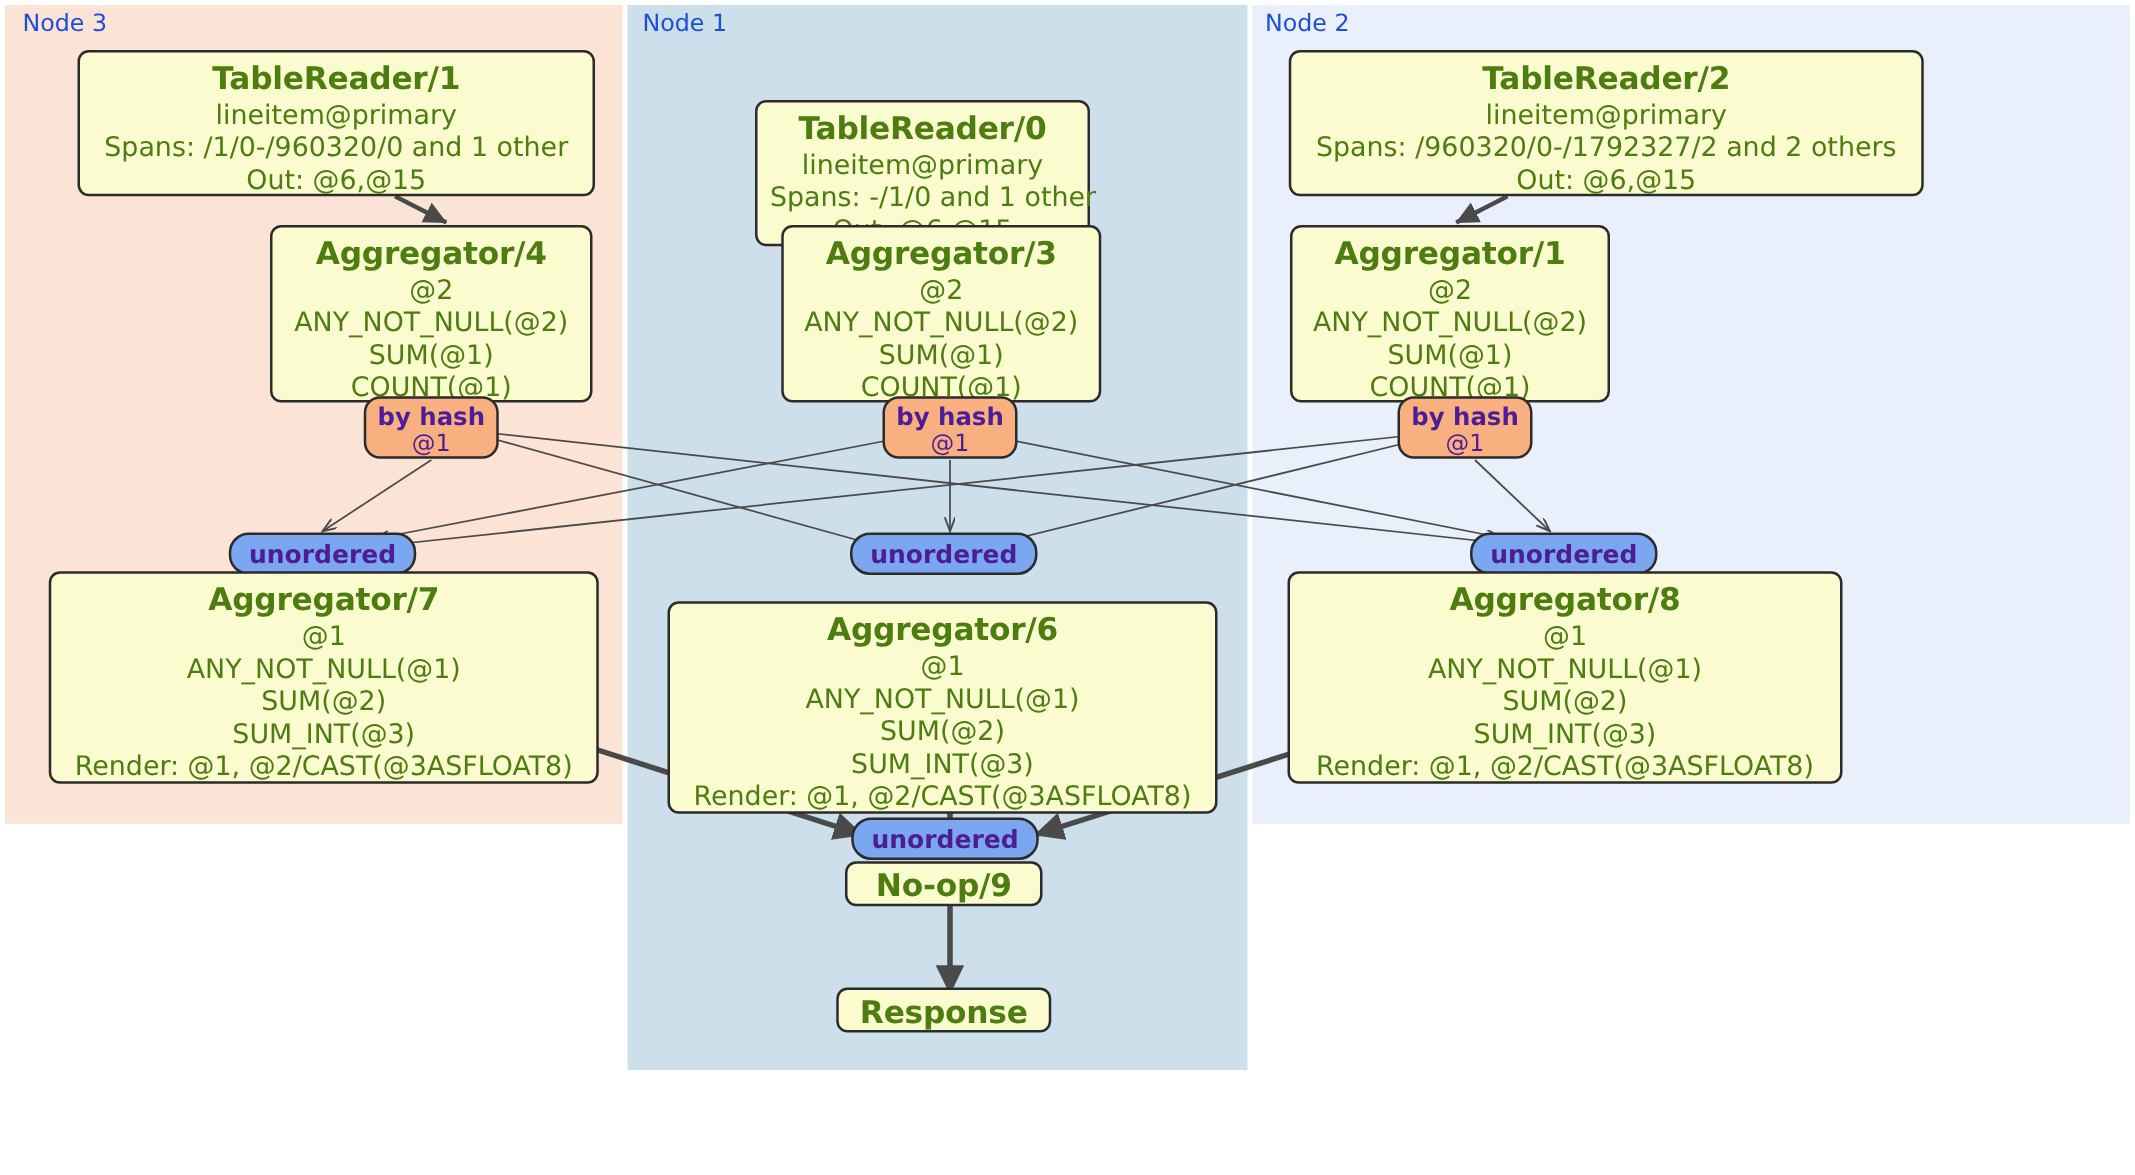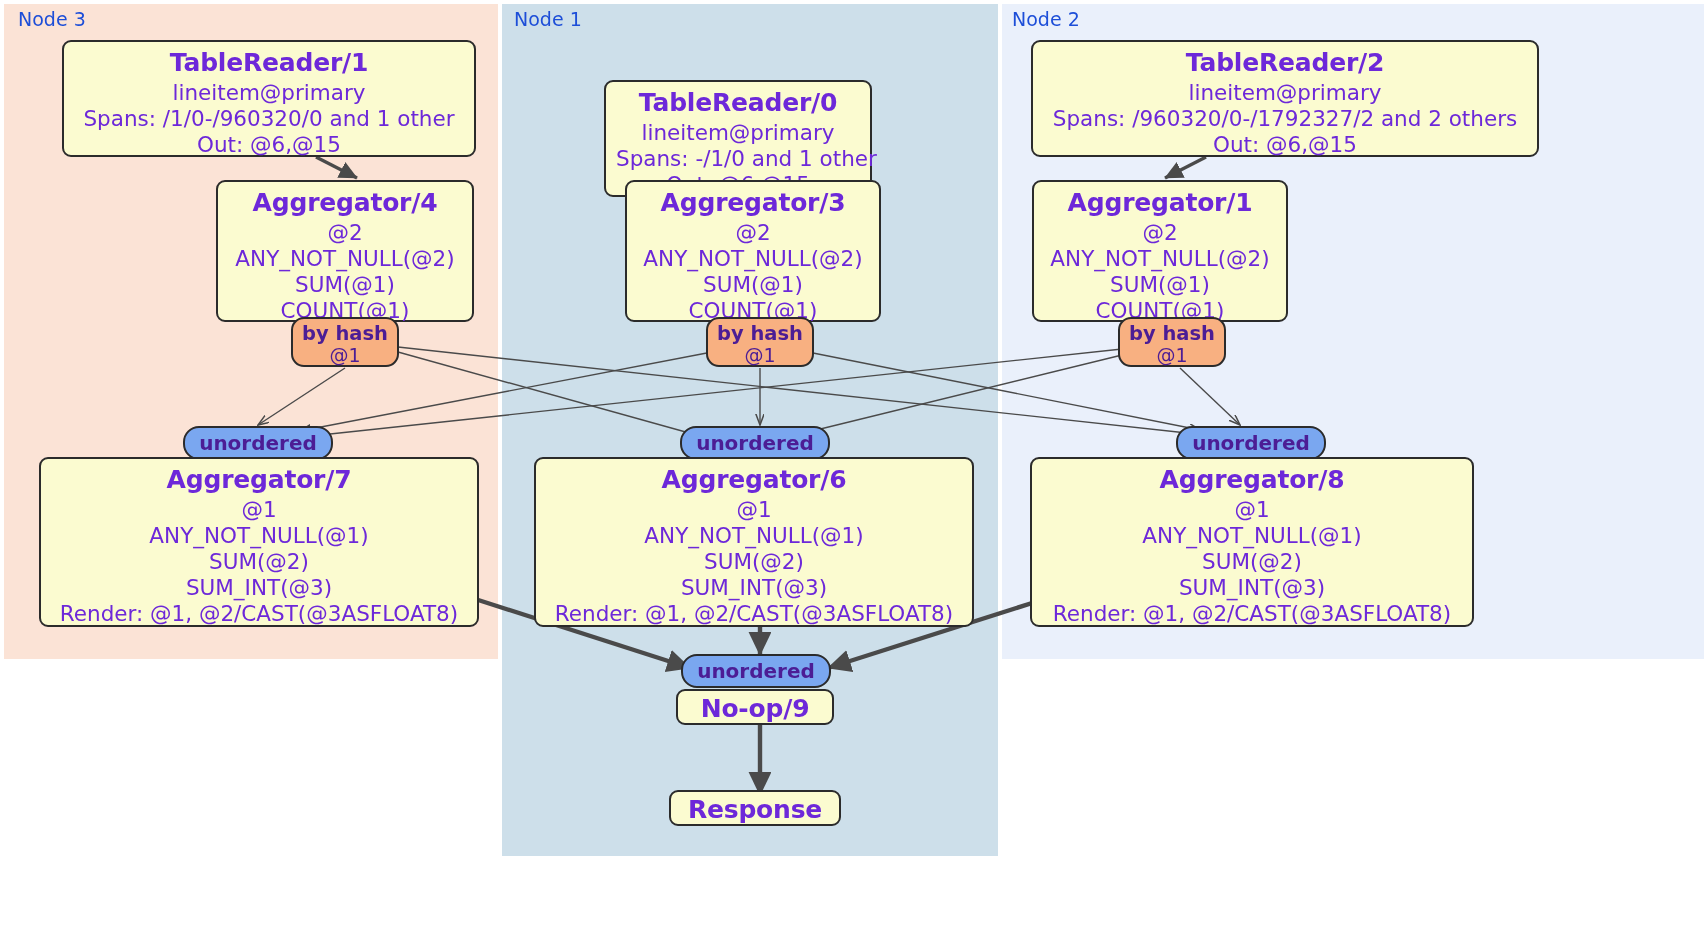--- a/index.html
+++ b/index.html
@@ -35,21 +35,21 @@
   
   .box {
     position: absolute;
     box-sizing: border-box;
     background: #fbfbd0;
     border: 2px solid #2b2b2b;
     border-radius: 9px;
     text-align: center;
     padding: 6px 10px 8px 10px;
     line-height: 1.22;
-    color: #6d28d9;
+    color: #4d7c0f;
     font-size: 21px;
     white-space: nowrap;
   }
   .box .title {
     font-weight: bold;
     font-size: 25px;
     letter-spacing: -0.2px;
     display: block;
     margin-bottom: 1px;
   }
@@ -212,21 +212,21 @@
 
   <div class="box" style="left:39px; top:457px; width:440px; height:170px;">
     <span class="title">Aggregator/7</span>
     <span class="ln">@1</span>
     <span class="ln">ANY_NOT_NULL(@1)</span>
     <span class="ln">SUM(@2)</span>
     <span class="ln">SUM_INT(@3)</span>
     <span class="ln">Render: @1, @2/CAST(@3ASFLOAT8)</span>
   </div>
 
-  <div class="box" style="left:534px; top:457px; width:440px; height:170px;">
+  <div class="box" style="left:534px; top:481px; width:440px; height:170px;">
     <span class="title">Aggregator/6</span>
     <span class="ln">@1</span>
     <span class="ln">ANY_NOT_NULL(@1)</span>
     <span class="ln">SUM(@2)</span>
     <span class="ln">SUM_INT(@3)</span>
     <span class="ln">Render: @1, @2/CAST(@3ASFLOAT8)</span>
   </div>
 
   <div class="box" style="left:1030px; top:457px; width:444px; height:170px;">
     <span class="title">Aggregator/8</span>

